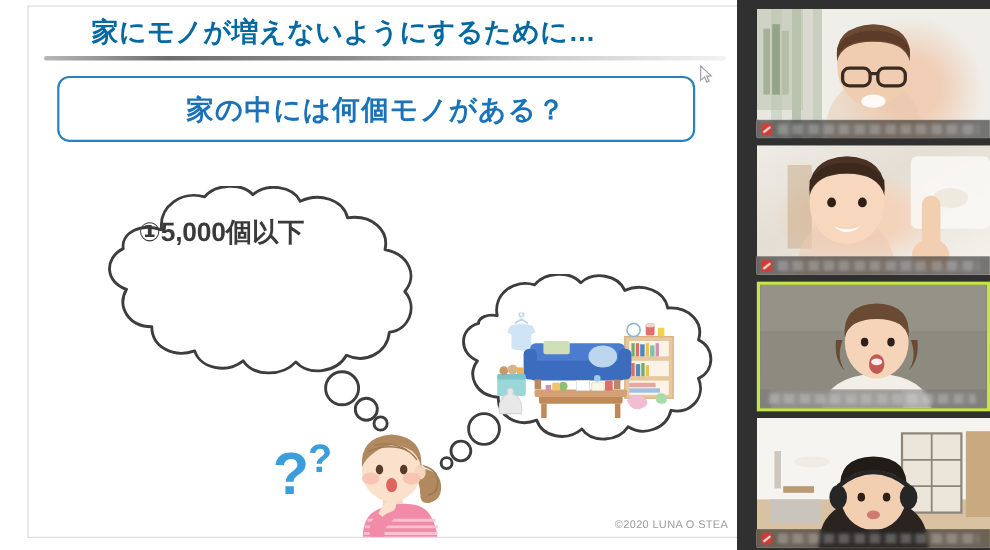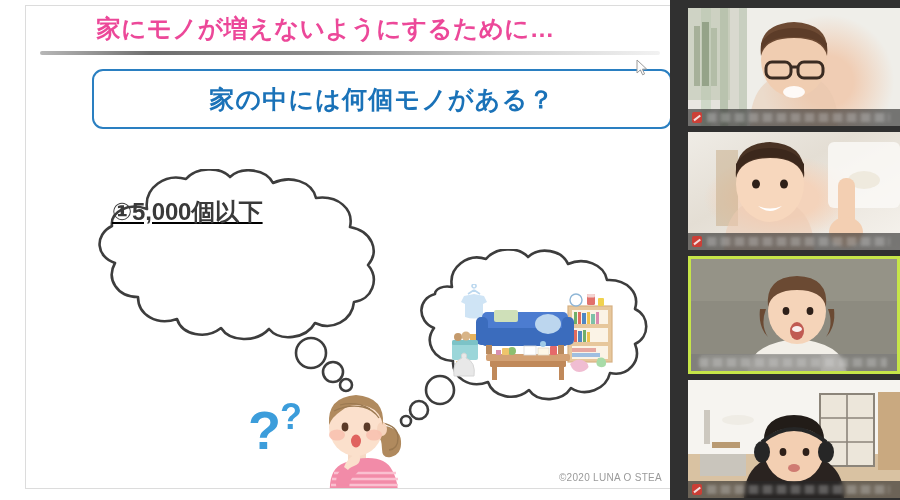--- a/index.html
+++ b/index.html
@@ -39,27 +39,27 @@
     background: #ffffff;
     border: 1px solid #dcdcdc;
     border-right: none;
     box-sizing: border-box;
     overflow: hidden;
   }
 
   
   .slide-title {
     position: absolute;
-    left: 17px;
+    left: 4px;
     top: 6px;
     width: 565px;
     text-align: center;
     font-size: 24.5px;
     font-weight: bold;
-    color: #ec4899;
+    color: #0369a1;
     letter-spacing: 0.5px;
     white-space: nowrap;
   }
   .title-rule {
     position: absolute;
     left: 14px;
     top: 45px;
     width: 620px;
     height: 4px;
     background: linear-gradient(to right, #b7b7b7 0%, #6e6e6e 18%, #8d8d8d 45%, #cfcfcf 75%, #f2f2f2 100%);
@@ -73,21 +73,20 @@
     top: 63px;
     width: 580px;
     height: 60px;
     border: 2.5px solid #2a7fc1;
     border-radius: 11px;
     box-sizing: border-box;
     background: #ffffff;
     display: flex;
     align-items: center;
     justify-content: center;
-    margin-left: 40px;
   }
   .qbox-text {
     font-size: 25px;
     font-weight: bold;
     color: #1a72b8;
     letter-spacing: 1.2px;
     white-space: nowrap;
   }
 
   
@@ -95,25 +94,24 @@
     position: absolute;
     left: 58px;
     top: 163px;
     width: 305px;
     height: 175px;
   }
   .bubble-left svg, .bubble-right svg, .tail-left svg, .tail-right svg { display:block; }
 
   .options {
     position: absolute;
-    left: 86px;
+    left: 100px;
     top: 190px;
     width: 240px;
     line-height: 1.30;
-    text-decoration: underline;
   }
   .option-line {
     font-size: 24px;
     font-weight: bold;
     color: #3a3a3a;
     white-space: nowrap;
     letter-spacing: -0.2px;
   }
 
   

